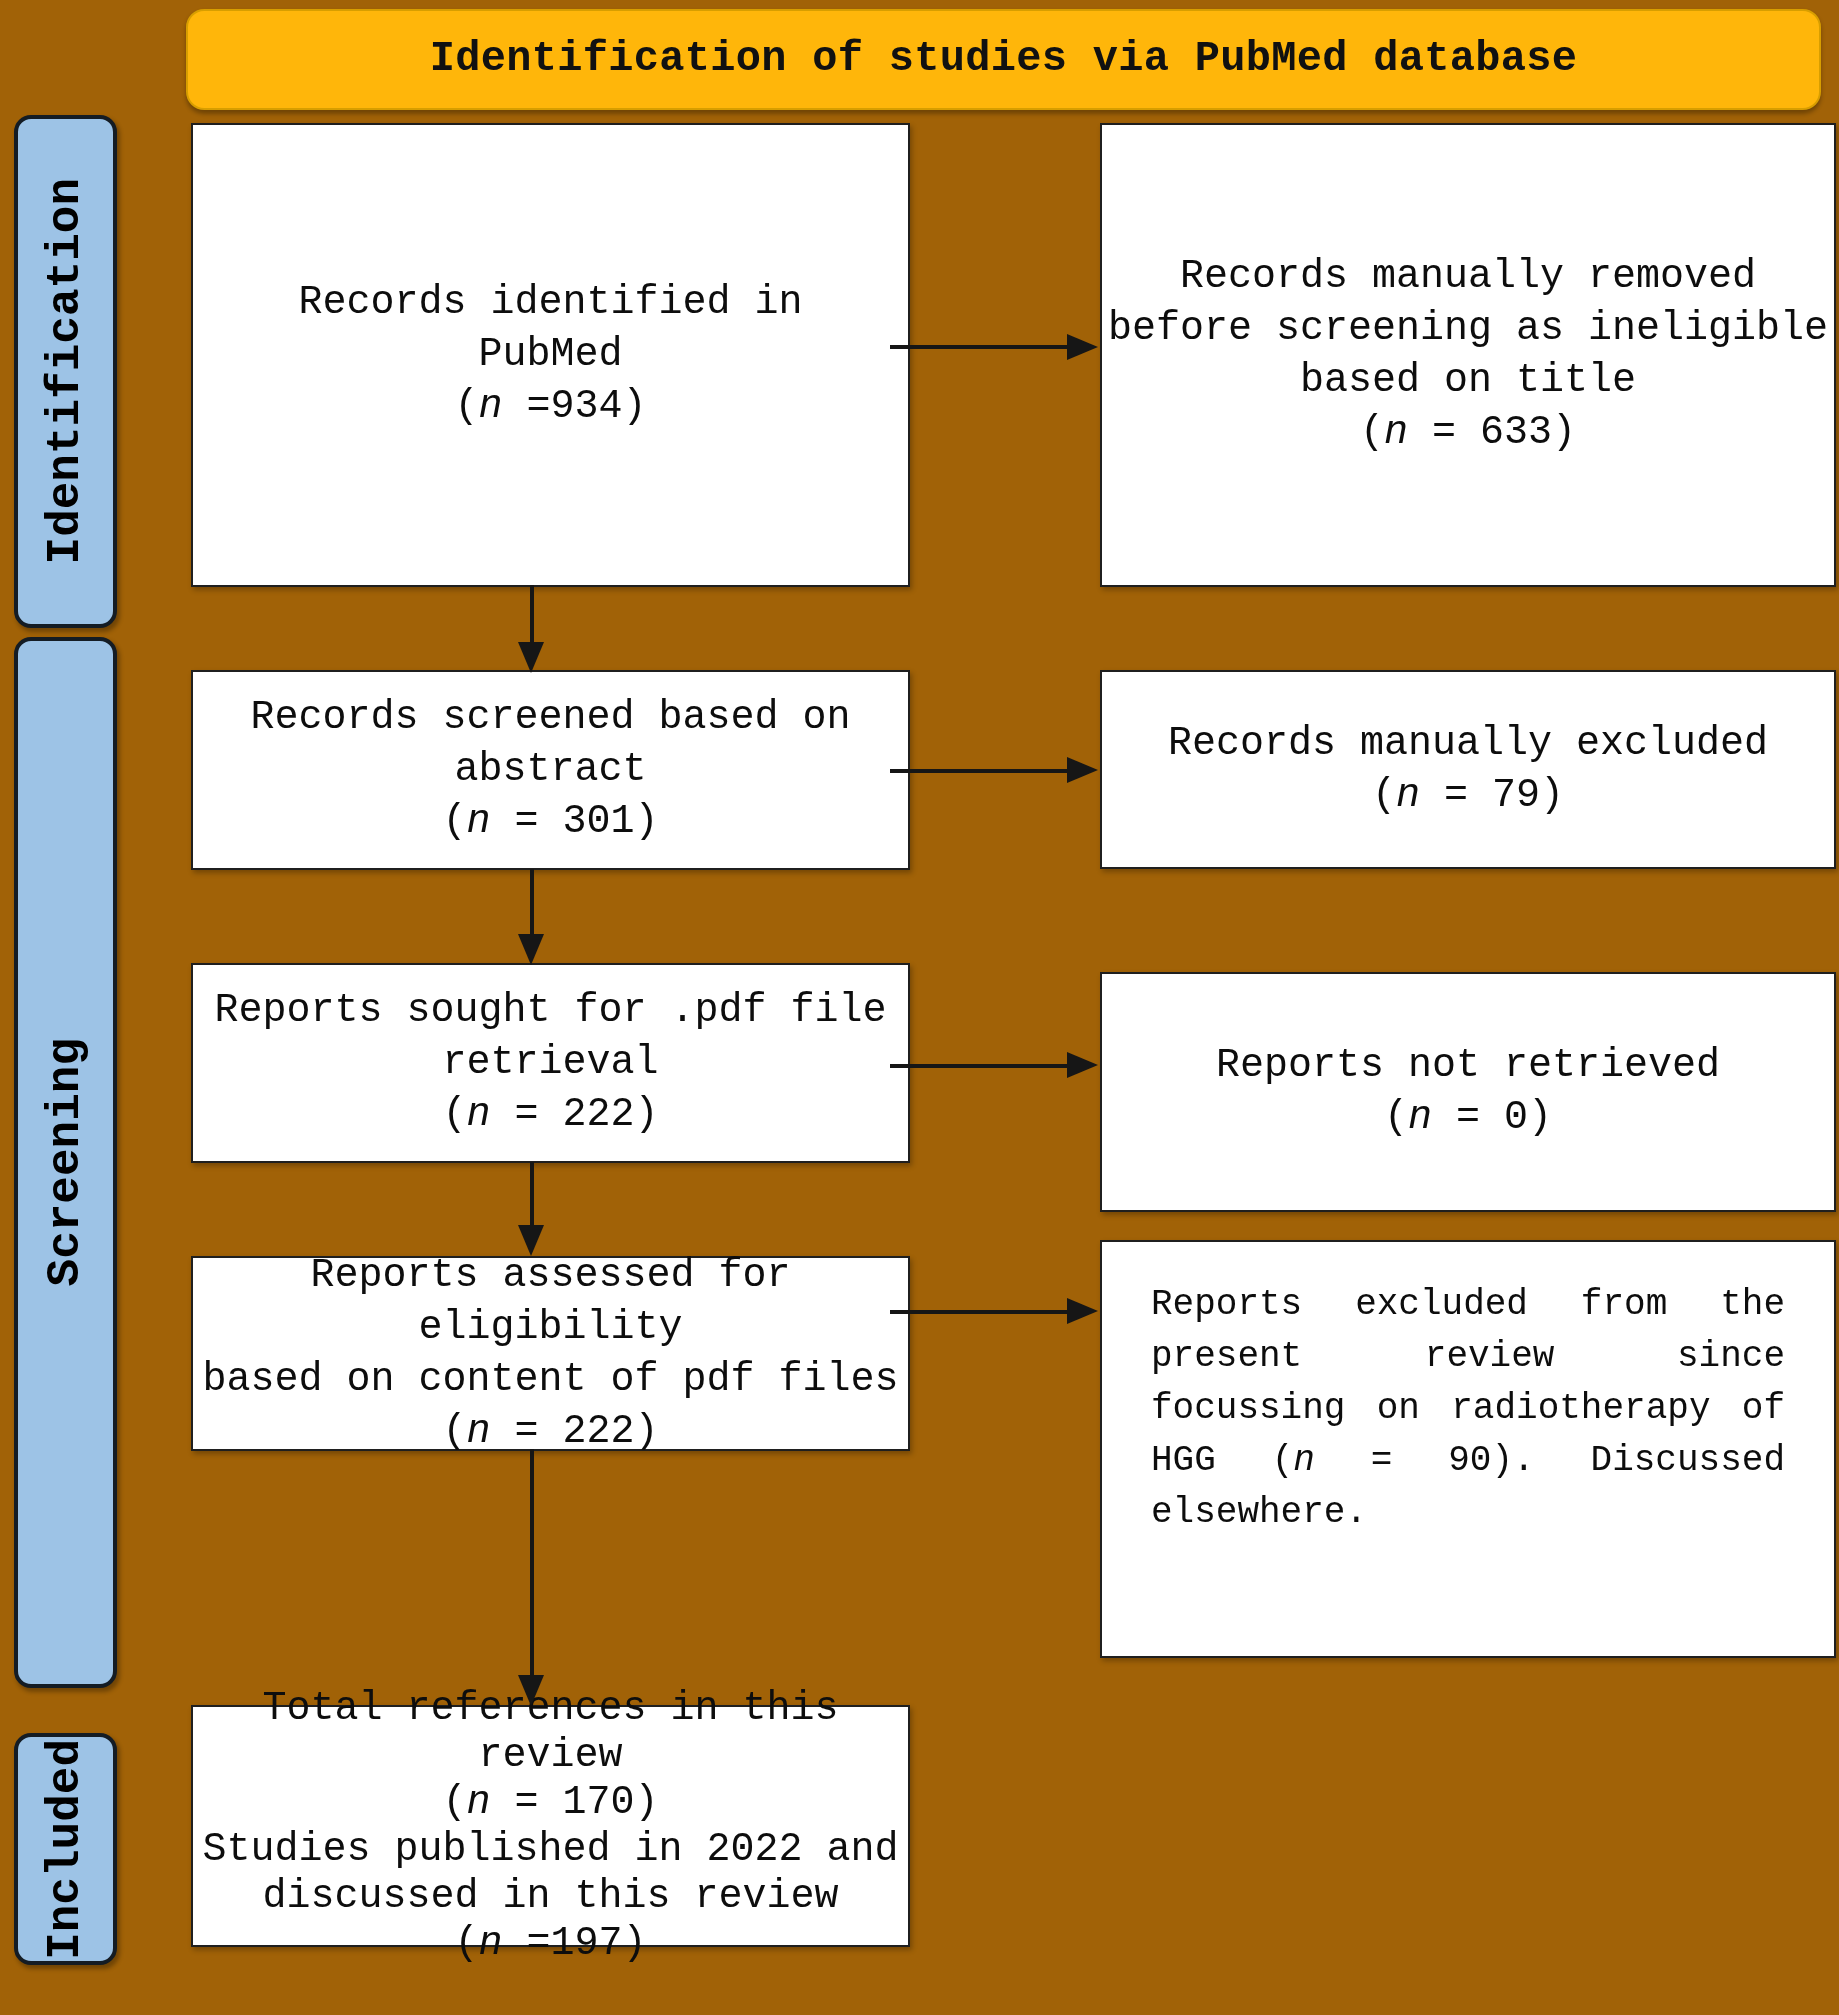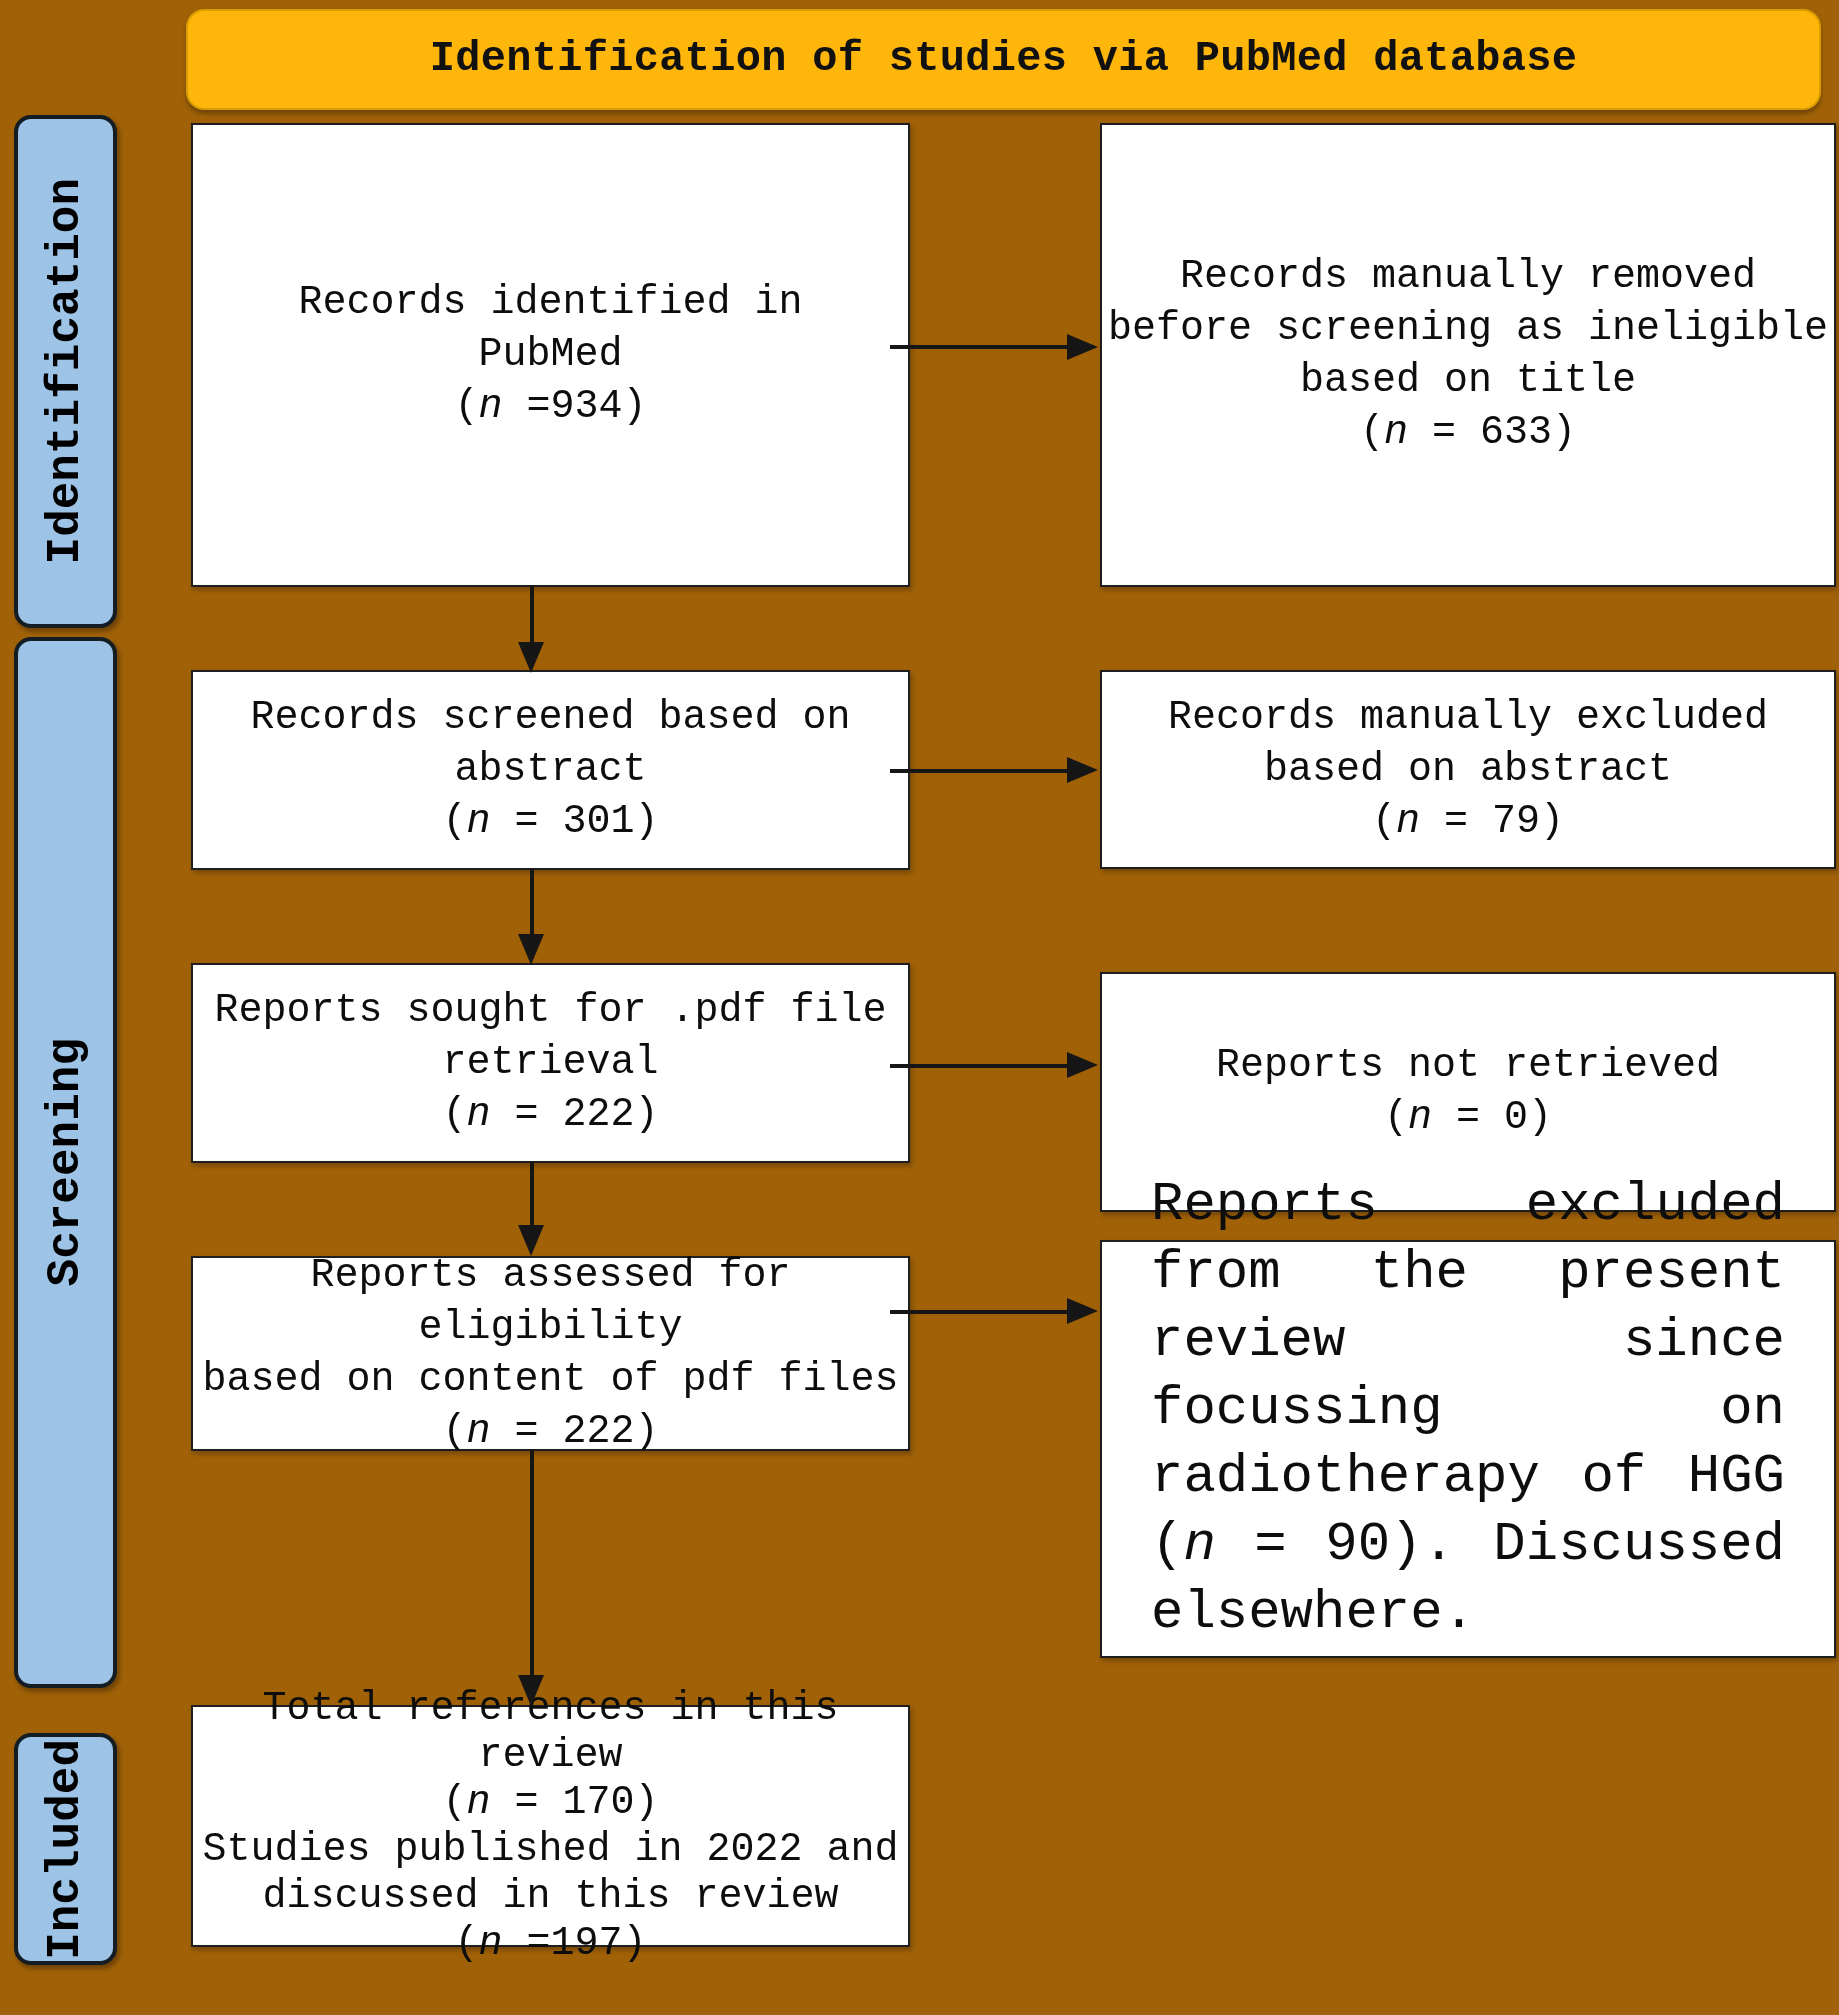--- a/index.html
+++ b/index.html
@@ -53,21 +53,21 @@
     display:flex; align-items:center; justify-content:center;
     box-shadow:2.3px 3.4px 5.2px rgba(0,0,0,0.28);
   }
   .col-left{left:179px; width:719px;margin-left:12px;}
   .col-right{left:1100px; width:736px;}
   .lines{width:100%; text-align:center; font-size:40px; line-height:52px;}
   .lines.tight{line-height:47px;}
   .count, .line{white-space:pre-wrap;}
   .it{font-style:italic;}
   .para{
-    font-size:54px; line-height:68px;
+    font-size:36px; line-height:52px;
     text-align:justify; text-justify:inter-word;
     white-space:pre-wrap;
   }
   .box-excluded-inner{padding:0 49px 80px 49px;}
   
   .stem{position:absolute; background:#161616;}
   .head-down{
     position:absolute; width:0; height:0;
     border-left:13px solid transparent;
     border-right:13px solid transparent;
@@ -120,21 +120,20 @@
     <div class="lines">
       <div class="line">Records screened based on</div>
       <div class="line">abstract</div>
       <div class="count"><span>(</span><span class="it">n</span><span> = 301)</span></div>
     </div>
   </div>
 
   <div class="box col-right" style="top:670px;height:199px">
     <div class="lines">
       <div class="line">Records manually excluded</div>
-      <div class="line">based on abstract</div>
       <div class="count"><span>(</span><span class="it">n</span><span> = 79)</span></div>
     </div>
   </div>
 
   <div class="box col-left" style="top:963px;height:200px">
     <div class="lines">
       <div class="line">Reports sought for .pdf file</div>
       <div class="line">retrieval</div>
       <div class="count"><span>(</span><span class="it">n</span><span> = 222)</span></div>
     </div>

